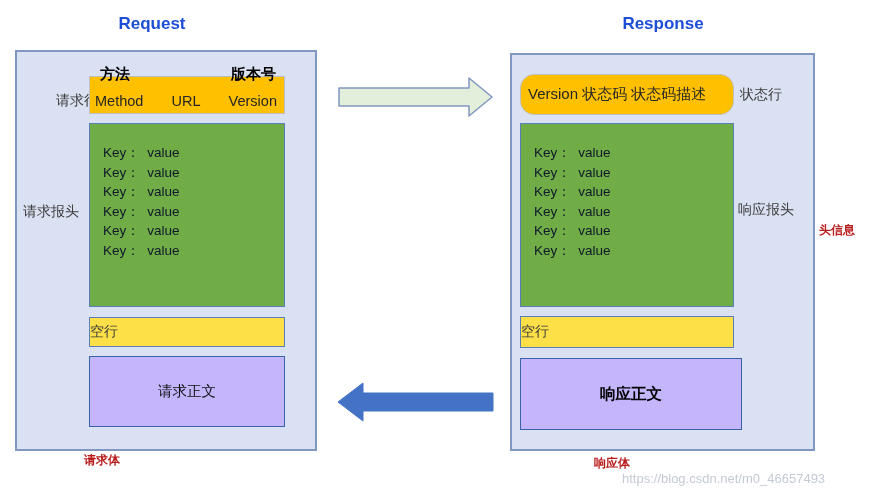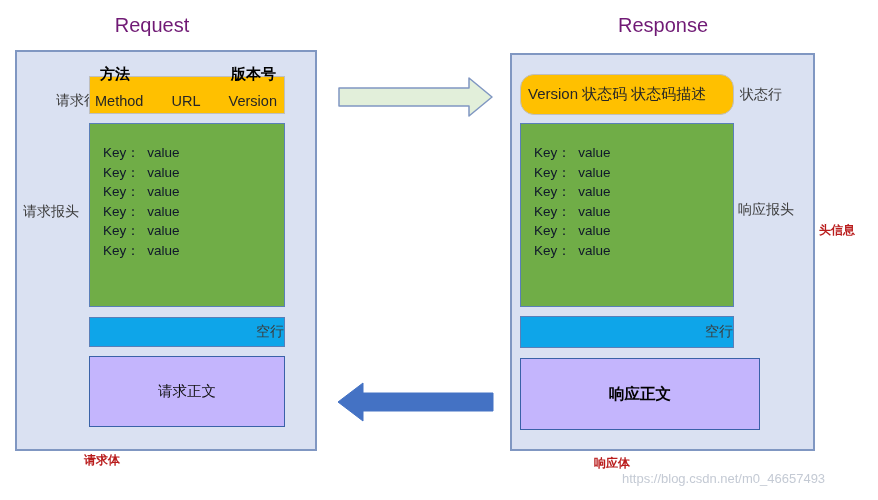--- a/index.html
+++ b/index.html
@@ -3,30 +3,30 @@
 <meta charset="utf-8">
 <style>
   html,body{margin:0;padding:0;}
   body{
     width:878px;height:500px;position:relative;background:#ffffff;
     font-family:"Liberation Sans","DejaVu Sans",sans-serif;
     overflow:hidden;color:#262626;
   }
   .abs{position:absolute;}
   .title{
-    font-size:20px;font-weight:normal;color:#701a75;
+    font-size:17px;font-weight:bold;color:#1d4ed8;
     transform:translateX(-50%);white-space:nowrap;
   }
   .panel{
     background:#dae1f2;border:2px solid #8097c2;box-sizing:border-box;
   }
   .box{box-sizing:border-box;}
   .yellow{background:#ffc000;border:1px solid #bfbfbf;}
   .green{background:#70ad47;border:1px solid #5a7fb8;}
-  .peach{background:#0ea5e9;border:1px solid #5a7fb8;display:flex;align-items:center;justify-content:flex-end;}
+  .peach{background:#fde047;border:1px solid #5a7fb8;display:flex;align-items:center;justify-content:flex-start;}
   .blue{background:#c4b5fd;border:1px solid #3a62a8;display:flex;align-items:center;justify-content:center;}
   .side-label{font-size:14px;color:#3b3b3b;white-space:nowrap;}
   .cn-row{
     position:absolute;top:-12px;left:10px;right:8px;
     display:flex;justify-content:space-between;
     font-family:"Liberation Serif","DejaVu Serif",serif;
     font-weight:bold;font-size:15px;color:#000;white-space:nowrap;
   }
   .en-row{
     position:absolute;bottom:4px;left:5px;right:7px;
@@ -110,21 +110,21 @@
         <span class="kv">Key：  value</span>
         <span class="kv">Key：  value</span>
       </div>
     </div>
     <div class="abs side-label" style="left:226px;top:146px;">响应报头</div>
 
     <div class="abs box peach" style="left:8px;top:261px;width:214px;height:32px;">
       <span class="blank-text">空行</span>
     </div>
 
-    <div class="abs box blue" style="left:8px;top:303px;width:240px;height:72px;">
+    <div class="abs box blue" style="left:8px;top:303px;width:222px;height:72px;">
       <span class="body-text-res">响应正文</span>
     </div>
   </div>
 
   <svg class="abs" style="left:338px;top:76px;" width="156" height="42" viewBox="0 0 156 42" aria-hidden="true">
     <polygon points="1,12 131,12 131,2 154,21 131,40 131,30 1,30" fill="#e2efda" stroke="#8097c2" stroke-width="1.5" stroke-linejoin="round"></polygon>
   </svg>
 
   <svg class="abs" style="left:336px;top:381px;" width="158" height="42" viewBox="0 0 158 42" aria-hidden="true">
     <polygon points="157,12 27,12 27,2 2,21 27,40 27,30 157,30" fill="#4472c4" stroke="#4472c4" stroke-width="1"></polygon>

